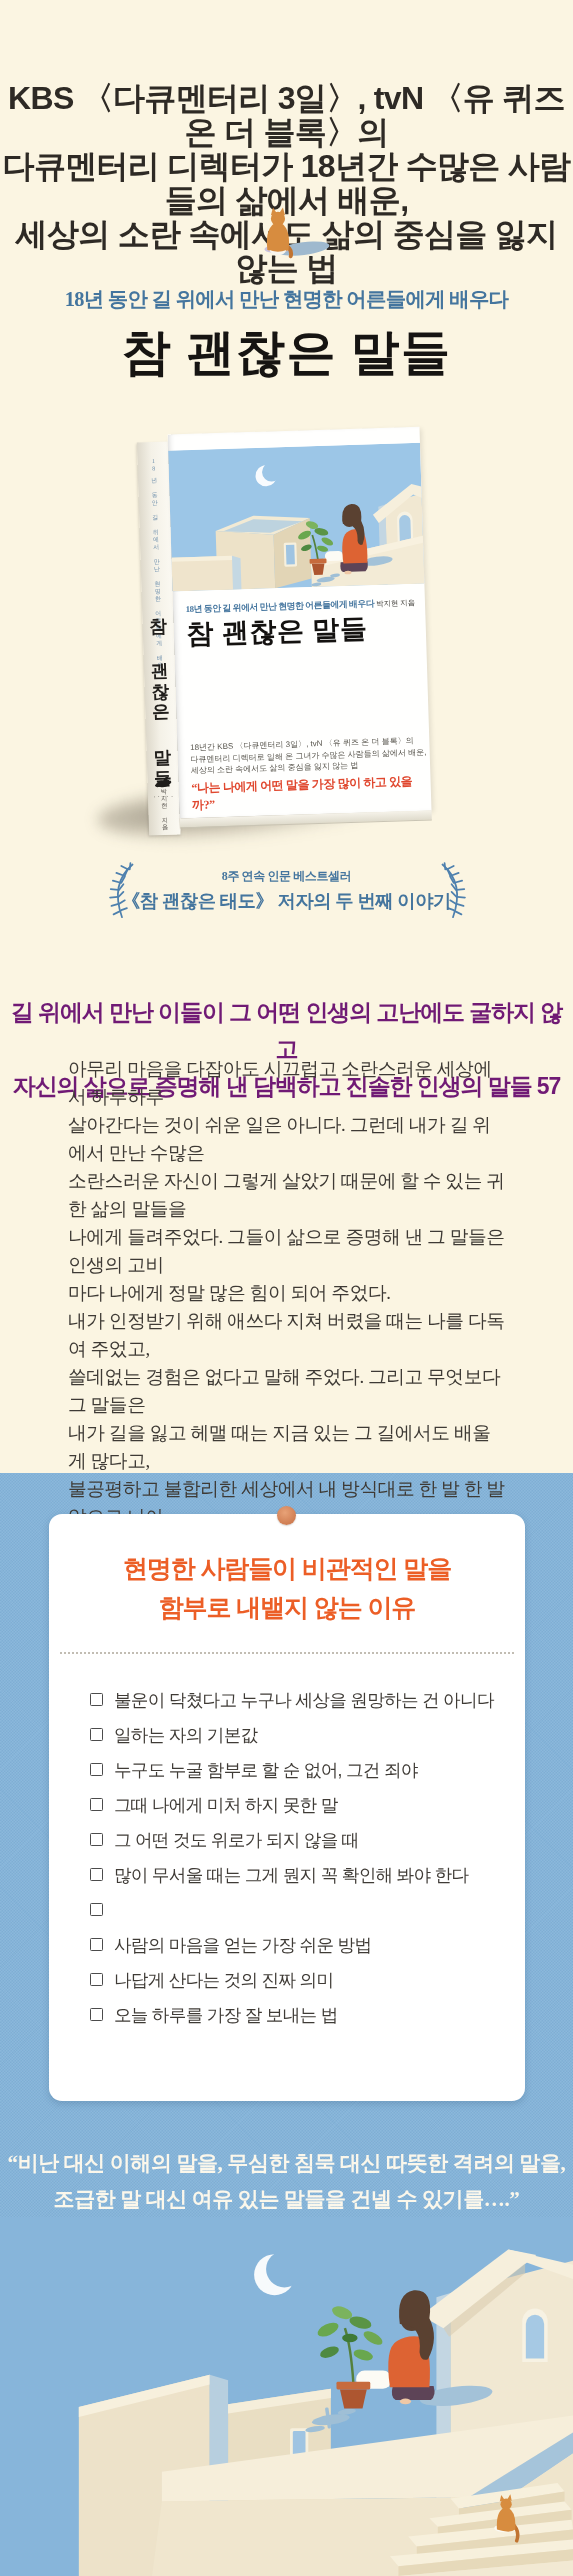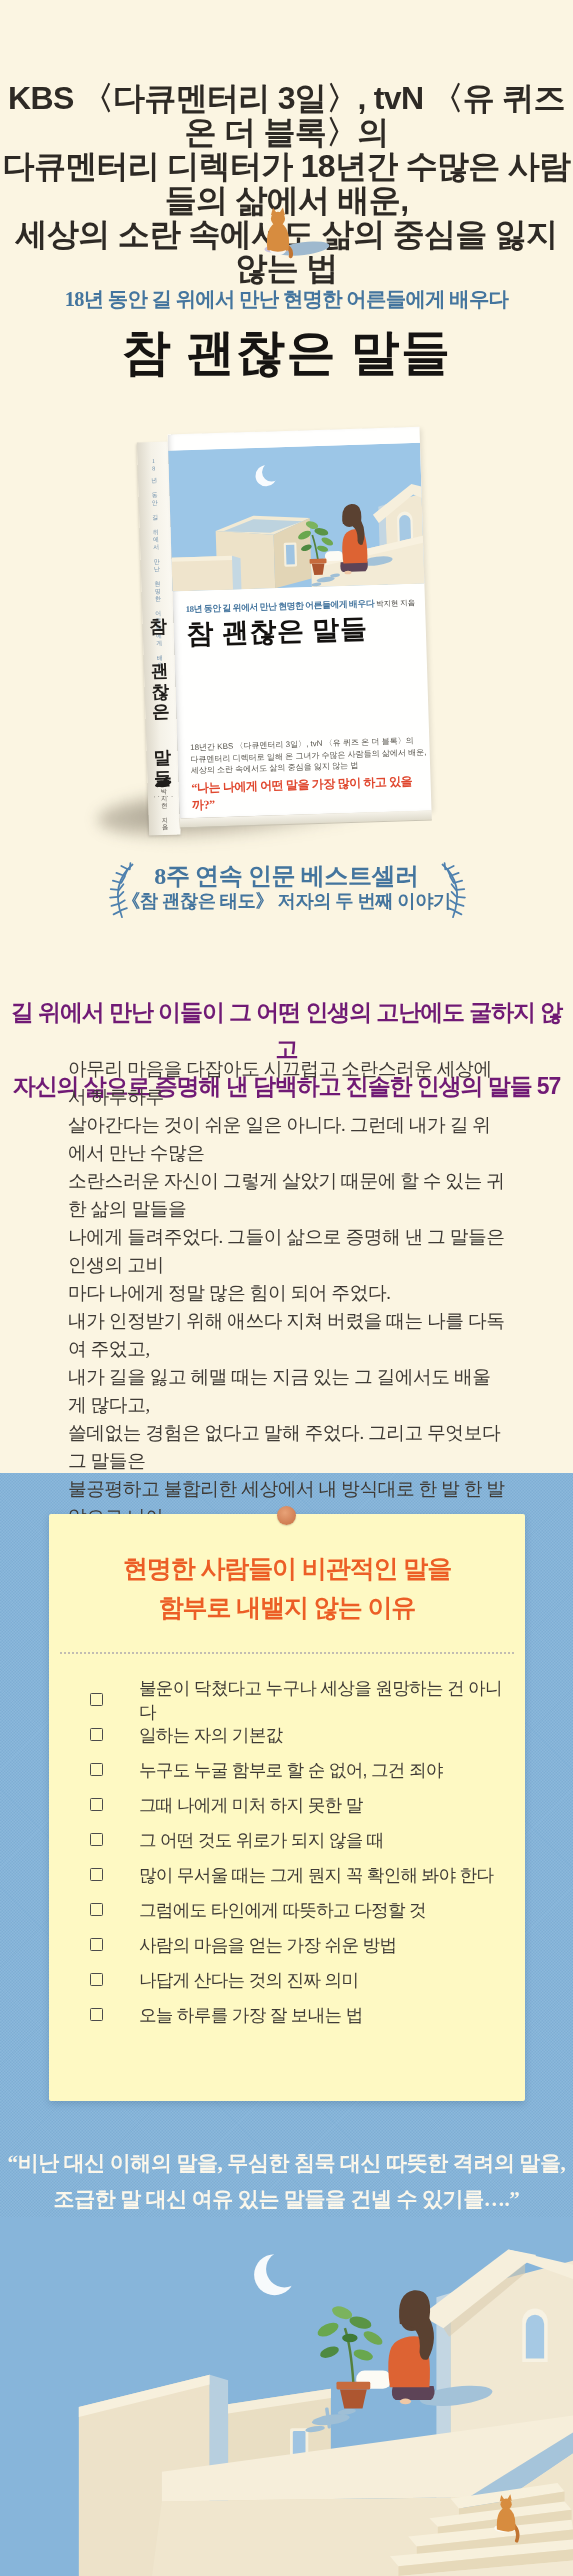--- a/index.html
+++ b/index.html
@@ -46,47 +46,47 @@
   #cover-author{font-size:7.4px;color:#403E39;font-family:"Liberation Serif",serif;}
   #cover-title{position:absolute;top:182px;left:12.7px;font-size:27px;font-weight:700;color:#141210;
      font-family:"Liberation Serif",serif;letter-spacing:0.7px;}
   #cover-desc{position:absolute;top:308px;left:12.7px;font-size:8px;line-height:11.6px;color:#57544C;}
   #cover-quote{position:absolute;top:346px;left:12.7px;font-size:12px;font-weight:700;color:#E0472E;
      font-family:"Liberation Serif",serif;letter-spacing:-0.4px;}
   #book-bottom{position:absolute;left:33px;top:384px;width:252px;height:9.2px;
      background:linear-gradient(#F5F2E9,#DFDBCC);border-bottom:0.7px solid #C9C4B4;}
 
   
-  #badge-line1{top:864px;font-size:24px;line-height:25px;font-weight:700;color:#44759E;
+  #badge-line1{top:864px;font-size:12px;line-height:25px;font-weight:700;color:#44759E;
      font-family:"Liberation Serif",serif;letter-spacing:-0.4px;}
   #badge-line2{top:889px;font-size:18.3px;line-height:25px;font-weight:700;color:#44759E;
      font-family:"Liberation Serif",serif;letter-spacing:-0.4px;}
   .laurel{top:861px;width:30px;height:59px;}
   #laurel-left{left:107px;}
   #laurel-right{left:438px;transform:scaleX(-1);}
 
   
   #highlight{top:946px;font-size:23px;line-height:37px;font-weight:800;color:#701a75;letter-spacing:-1.1px;margin-top:48px;}
 
   
   #prologue{top:1055px;left:68px;width:438px;font-family:"Liberation Serif",serif;
      font-size:18.7px;line-height:28px;color:#3E3A35;letter-spacing:-0.4px;}
   #prologue .last-row{display:flex;justify-content:space-between;align-items:baseline;}
   #prologue-credit{font-family:"Liberation Sans",sans-serif;font-size:14px;font-weight:700;color:#37332C;letter-spacing:-0.7px;}
 
   
   #card-pin{top:1506px;left:277px;width:19px;height:19px;border-radius:50%;
      background:radial-gradient(circle at 42% 35%, #E8A277, #CE7B50 75%);box-shadow:0 0.7px 1.4px rgba(60,40,20,.25);}
-  #reasons-card{top:1514px;left:49px;width:476px;height:587px;background:#fef9c3;border-radius:2px;
+  #reasons-card{top:1514px;left:49px;width:476px;height:587px;background:#ffffff;border-radius:13px;
      box-shadow:0 2.1px 7px rgba(25,60,95,.20);}
   #card-heading{position:absolute;top:35px;left:0;right:0;text-align:center;
      font-size:25px;line-height:39px;font-weight:800;color:#EC5E26;letter-spacing:-1.1px;}
   #card-sep{position:absolute;top:138px;left:11.3px;right:11.3px;border-top:2.1px dotted #C2BDB3;}
   #card-list{position:absolute;top:168px;left:41px;right:21px;}
-  .check-row{display:flex;align-items:center;height:35px;gap:25px;}
+  .check-row{display:flex;align-items:center;height:35px;}
   .checkbox{width:10.6px;height:10.6px;border:1.4px solid #4B4B4B;border-radius:1.4px;margin-right:11.3px;flex:0 0 auto;}
   .check-label{font-size:17.6px;color:#3F3B36;font-weight:500;letter-spacing:-0.7px;}
 
   
   #closing-line1{top:2146px;font-size:21px;line-height:35px;font-weight:700;color:#FBF7EB;
      font-family:"Liberation Serif",serif;letter-spacing:-0.4px;}
   #closing-line2{top:2182px;font-size:21px;line-height:35px;font-weight:700;color:#FBF7EB;
      font-family:"Liberation Serif",serif;letter-spacing:-0.4px;}
 
   
@@ -250,22 +250,22 @@
   <div>자신의 삶으로 증명해 낸 담백하고 진솔한 인생의 말들 57</div>
 </div>
 
 <div class="abs" id="prologue">
   <div>아무리 마음을 다잡아도 시끄럽고 소란스러운 세상에서 하루하루</div>
   <div>살아간다는 것이 쉬운 일은 아니다. 그런데 내가 길 위에서 만난 수많은</div>
   <div>소란스러운 자신이 그렇게 살았기 때문에 할 수 있는 귀한 삶의 말들을</div>
   <div>나에게 들려주었다. 그들이 삶으로 증명해 낸 그 말들은 인생의 고비</div>
   <div>마다 나에게 정말 많은 힘이 되어 주었다.</div>
   <div>내가 인정받기 위해 애쓰다 지쳐 버렸을 때는 나를 다독여 주었고,</div>
+  <div>쓸데없는 경험은 없다고 말해 주었다. 그리고 무엇보다 그 말들은</div>
   <div>내가 길을 잃고 헤맬 때는 지금 있는 그 길에서도 배울 게 많다고,</div>
-  <div>쓸데없는 경험은 없다고 말해 주었다. 그리고 무엇보다 그 말들은</div>
   <div>불공평하고 불합리한 세상에서 내 방식대로 한 발 한 발 앞으로 나아</div>
   <div>가는 법을 가르쳐 주었다. 그 말들 덕분에 나는 어느새 단단해질 수 있</div>
   <div>었다. 그래서 나는 바란다. 인생의 어느 시절 나를 붙잡아 준 말들이</div>
   <div>당신에게도 가닿기를, 그래서 마음 둘 곳 없을 때 그 말들이 당신에게</div>
   <div class="last-row">
     <span>조금이나마 힘이 되었으면 좋겠다.</span>
     <span id="prologue-credit">- 프롤로그 중에서</span>
   </div>
 </div>
 
@@ -295,21 +295,20 @@
     <div class="check-row">
         <span class="checkbox"></span>
         <span class="check-label">그 어떤 것도 위로가 되지 않을 때</span>
       </div>
     <div class="check-row">
         <span class="checkbox"></span>
         <span class="check-label">많이 무서울 때는 그게 뭔지 꼭 확인해 봐야 한다</span>
       </div>
     <div class="check-row">
         <span class="checkbox"></span>
-        <span class="check-label">그럼에도 타인에게 따뜻하고 다정할 것</span>
       </div>
     <div class="check-row">
         <span class="checkbox"></span>
         <span class="check-label">사람의 마음을 얻는 가장 쉬운 방법</span>
       </div>
     <div class="check-row">
         <span class="checkbox"></span>
         <span class="check-label">나답게 산다는 것의 진짜 의미</span>
       </div>
     <div class="check-row">

